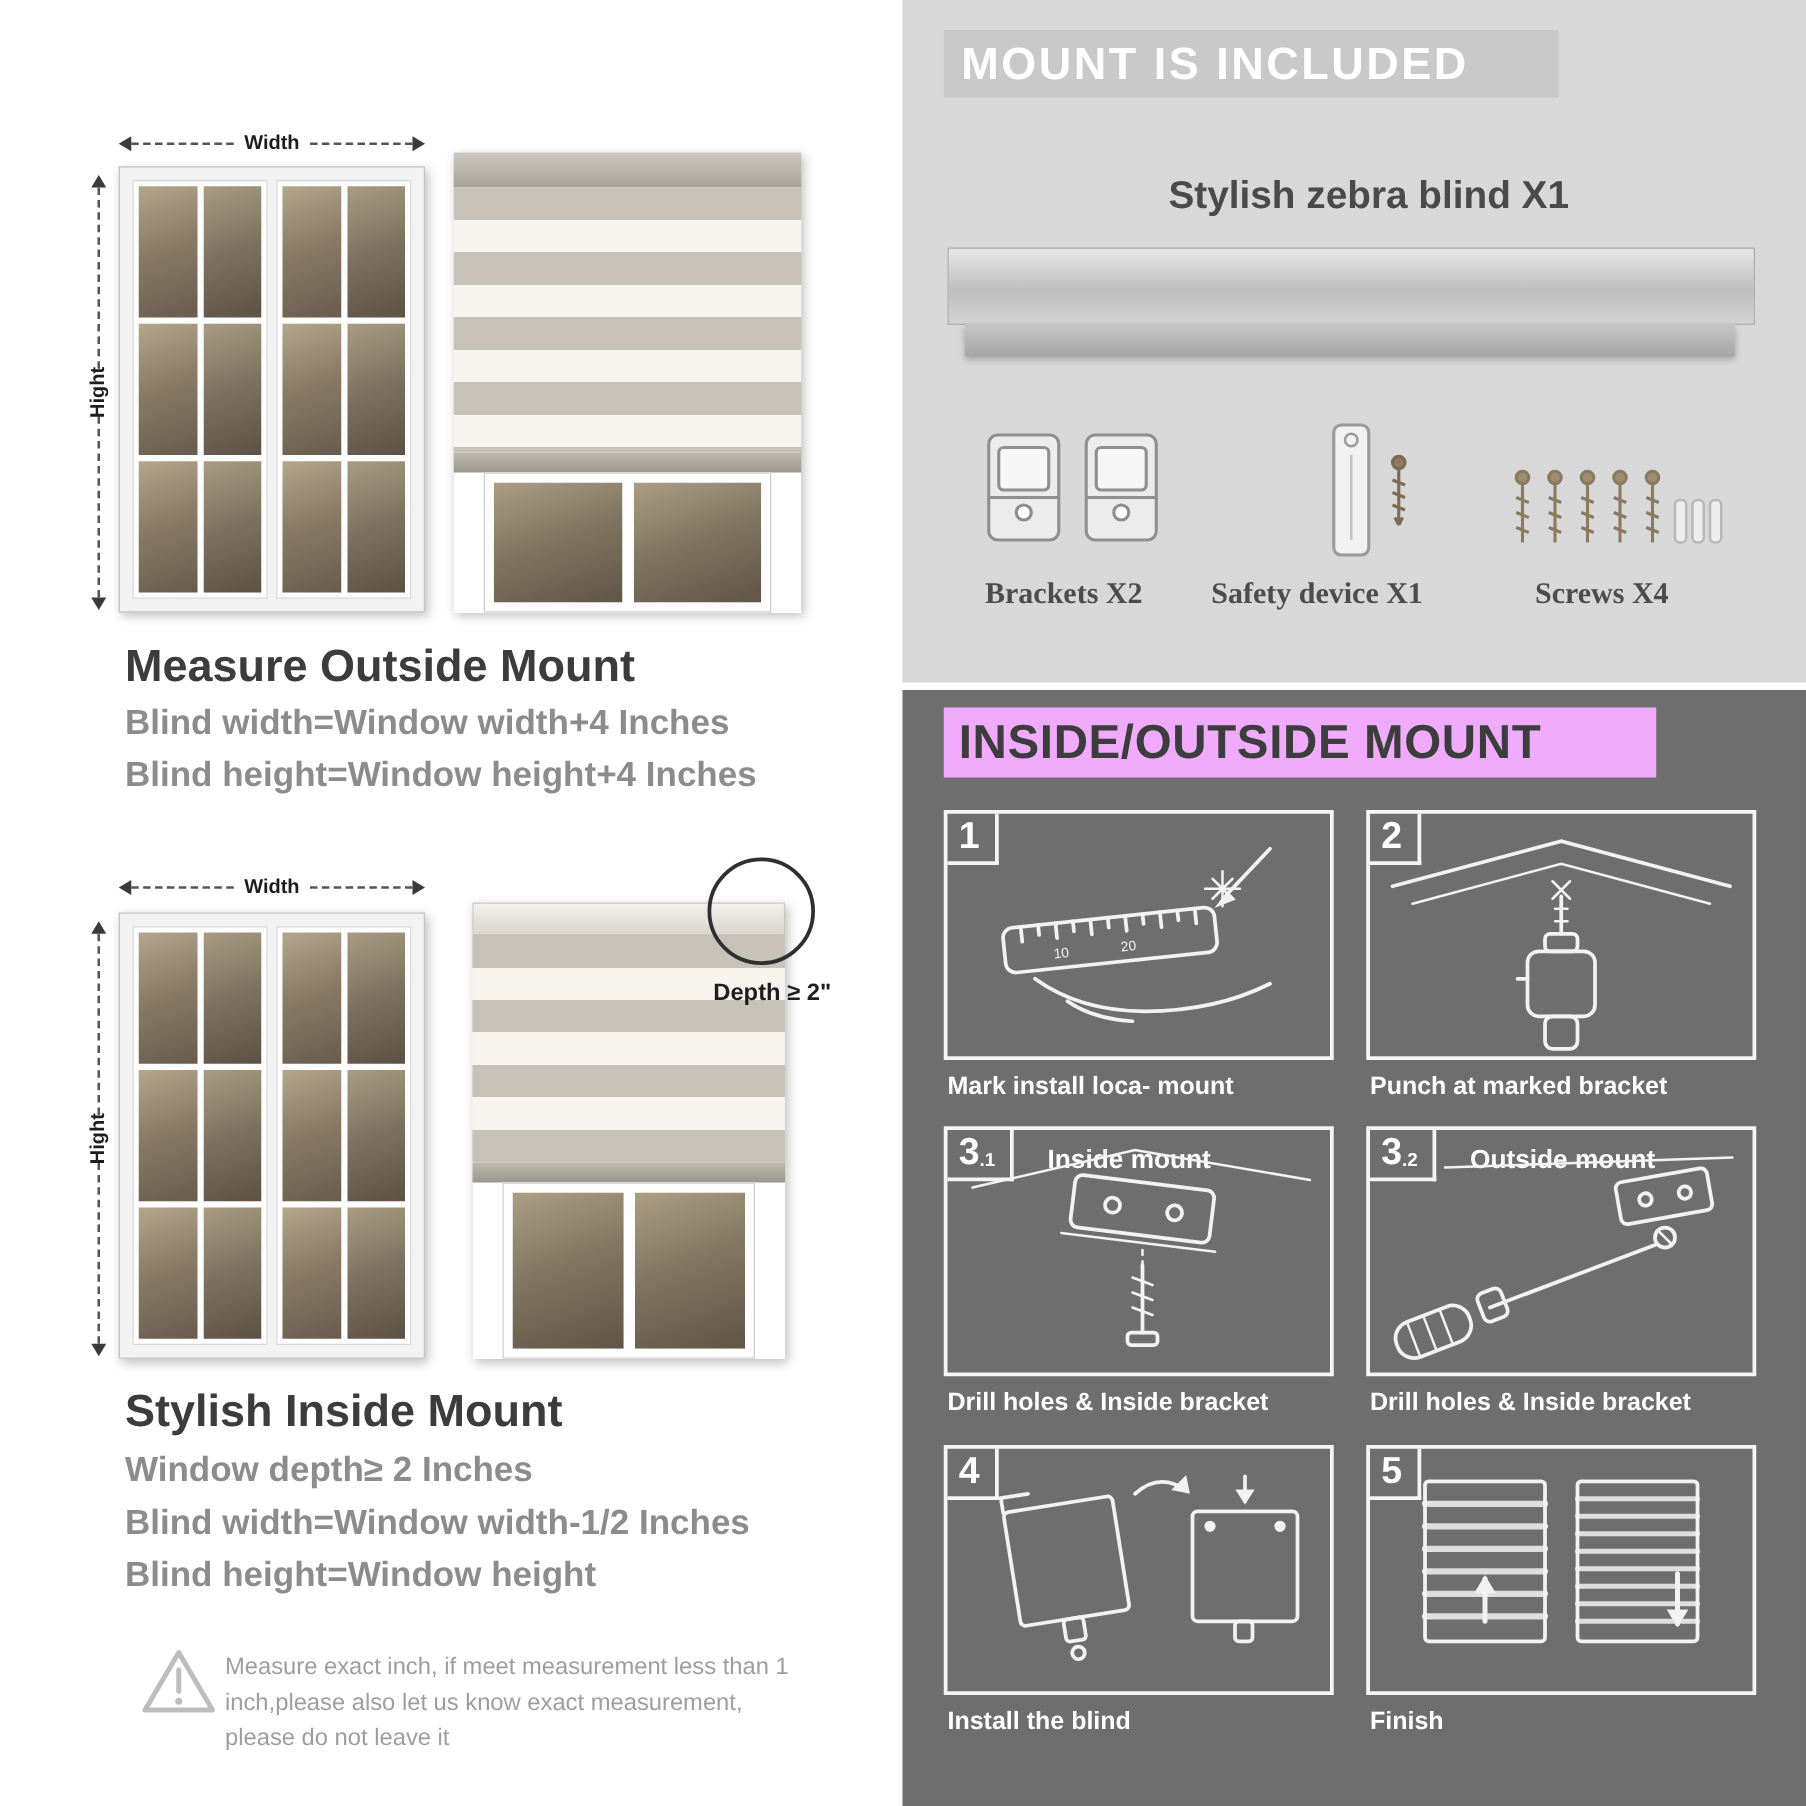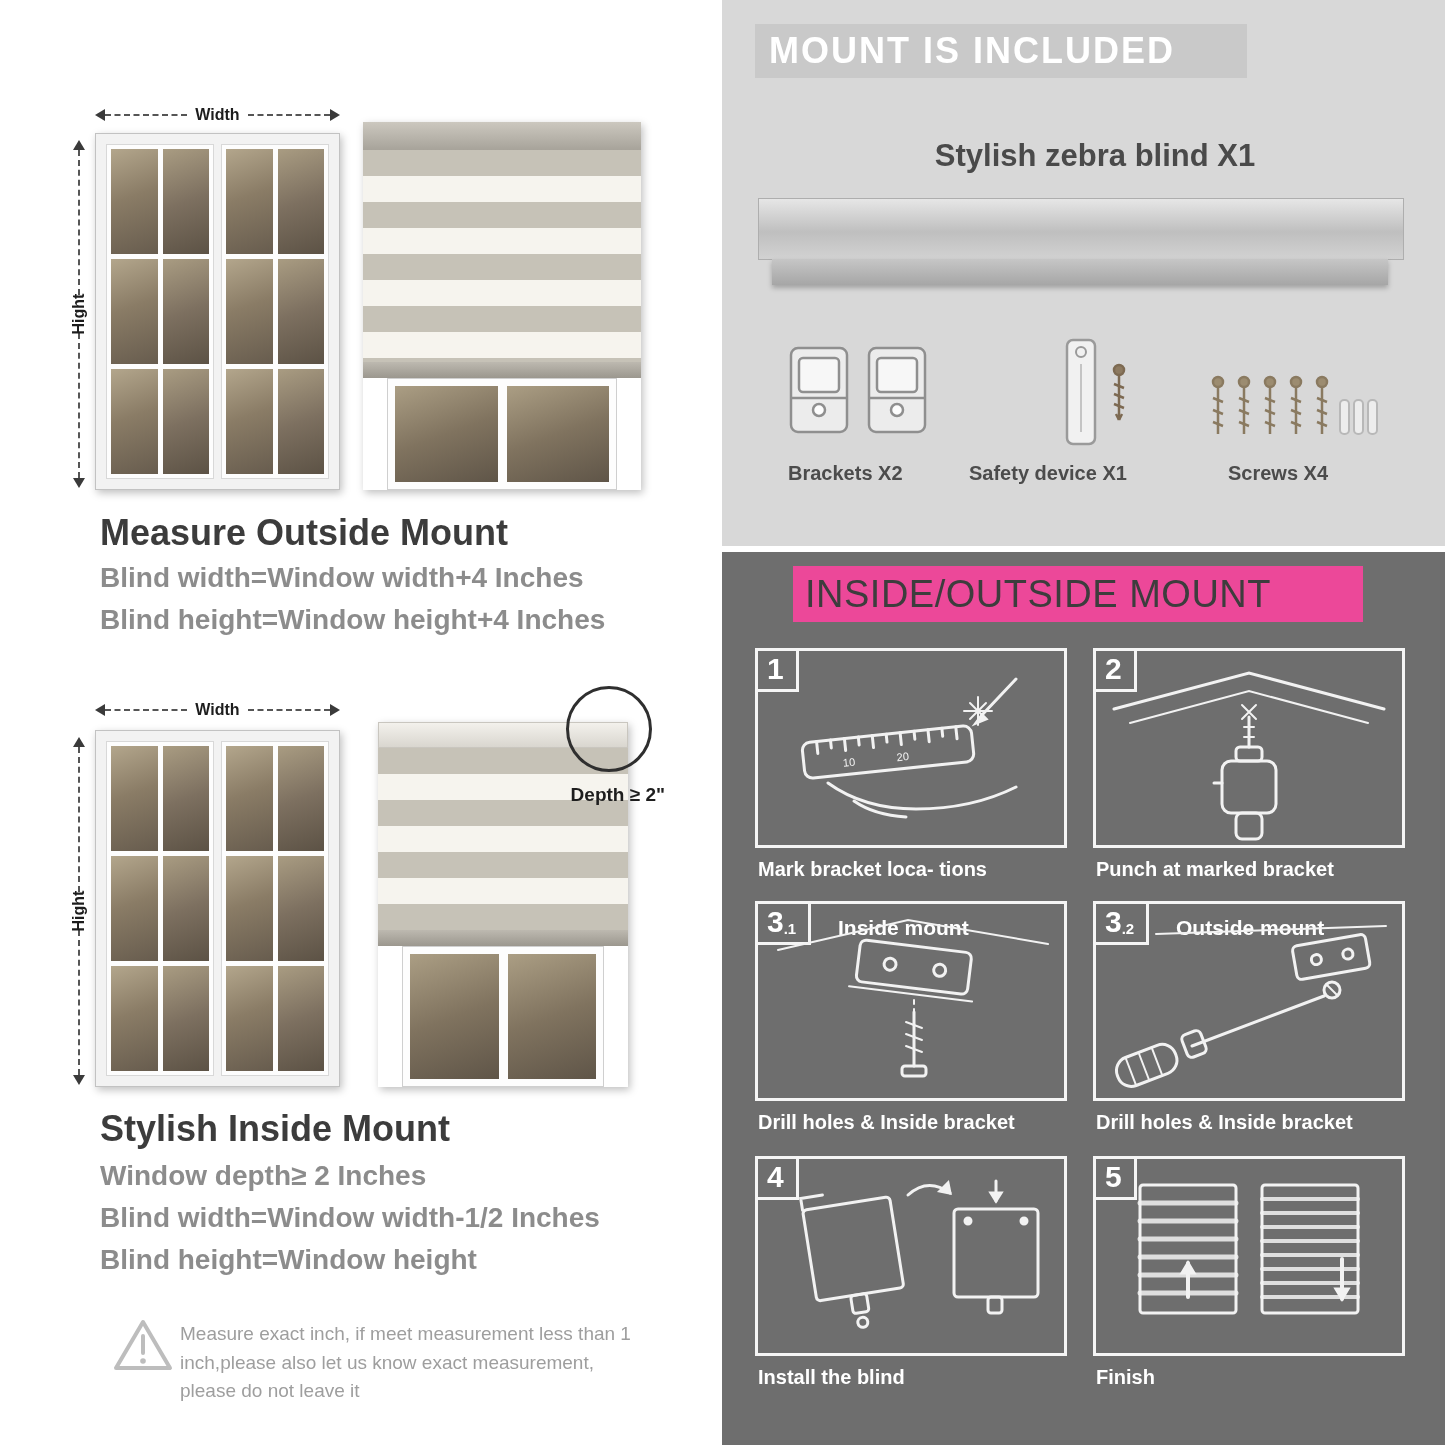--- a/index.html
+++ b/index.html
@@ -5,22 +5,22 @@
   html,body{margin:0;padding:0;}
   body{font-family:"Liberation Sans",sans-serif;background:#fff;}
   .page{position:relative;width:1445px;height:1445px;background:#fff;overflow:hidden;}
   .abs{position:absolute;}
 
   
   .hdr-left{left:30px;top:24px;width:472px;height:58px;background:#a2a2a2;color:#fff;
     font-size:37px;font-weight:bold;line-height:58px;padding-left:16px;letter-spacing:1px;}
   .hdr-included{left:755px;top:24px;width:478px;height:54px;background:#c9c9c9;color:#fff;
     font-size:36px;font-weight:bold;line-height:54px;padding-left:14px;letter-spacing:2px;}
-  .hdr-mount{left:793px;top:566px;width:558px;height:56px;background:#ec4899;color:#3d3d3d;
-    font-size:38px;font-weight:normal;line-height:56px;padding-left:12px;letter-spacing:.5px;}
+  .hdr-mount{left:755px;top:566px;width:558px;height:56px;background:#f0abfc;color:#3d3d3d;
+    font-size:38px;font-weight:bold;line-height:56px;padding-left:12px;letter-spacing:.5px;}
 
   
   .window{box-sizing:border-box;background:#f2f2f2;border:1px solid #c2c2c2;
     box-shadow:2px 3px 8px rgba(0,0,0,.25);padding:10px;display:flex;gap:7px;}
   .pane{flex:1;display:grid;grid-template-columns:1fr 1fr;grid-auto-rows:1fr;gap:5px;
     background:#fdfdfd;padding:4px;border:1px solid #d8d8d8;}
   .cell{background:linear-gradient(160deg,#b3a68c 0%,#8a7c66 45%,#675c4e 100%);}
   .cell:nth-child(even){background:linear-gradient(160deg,#a99c82 0%,#7d7060 50%,#5c5245 100%);}
 
   .blind{display:flex;flex-direction:column;box-shadow:2px 3px 8px rgba(0,0,0,.25);}
@@ -51,21 +51,21 @@
 
   .warning-text{font-size:19px;color:#9e9e9e;line-height:1.5;width:455px;}
 
   
   .included-bg{left:722px;top:0;width:723px;height:546px;background:#d8d8d8;}
   .product-title{left:722px;top:138px;width:746px;text-align:center;font-size:31px;font-weight:bold;color:#4a4a4a;}
   .headrail-main{left:758px;top:198px;width:644px;height:60px;border:1px solid #aeaeae;
     background:linear-gradient(180deg,#e6e6e6 0%,#bfbfbf 55%,#d2d2d2 100%);}
   .headrail-valance{left:772px;top:259px;width:616px;height:26px;
     background:linear-gradient(#c6c6c6,#a6a6a6);box-shadow:0 3px 5px rgba(0,0,0,.25);}
-  .included-label{font-size:20px;font-weight:bold;color:#4c4c4c;}
+  .included-label{font-size:24px;font-weight:bold;color:#4c4c4c;font-family:Liberation Serif, serif;}
 
   
   .mount-bg{left:722px;top:552px;width:723px;height:893px;background:#6e6e6e;}
   .card{position:absolute;width:312px;height:200px;border:3px solid #f5f5f5;box-sizing:border-box;}
   .badge{position:absolute;top:0;left:0;display:flex;align-items:flex-start;
     padding:3px 12px 5px 9px;border-right:3px solid #f5f5f5;border-bottom:3px solid #f5f5f5;
     color:#fff;font-weight:bold;}
   .badge .num{font-size:30px;line-height:1;}
   .badge .sub{font-size:15px;margin-top:13px;}
   .step-title{position:absolute;top:12px;left:80px;color:#fff;font-size:21px;font-weight:bold;}
@@ -273,21 +273,21 @@
           <text x="138" y="110" fill="#f2f2f2" stroke="none" font-size="11" font-family="Liberation Sans">20</text>
         </g>
         <line x1="258" y1="28" x2="224" y2="64"></line>
         <path d="M224 64 l-6 8 l10 -4 z" fill="#f2f2f2"></path>
         <path d="M212 52 L228 68 M228 52 L212 68 M220 46 L220 74 M206 60 L234 60" stroke-width="2"></path>
         <path d="M70 132 q36 26 88 26 q56 0 100 -22"></path>
         <path d="M96 150 q20 14 52 16"></path>
       </g>
     </svg>
   </div>
-  <div class="caption" style="left:758px;top:858px;">Mark bracket loca- tions</div>
+  <div class="caption" style="left:758px;top:858px;">Mark install loca- mount</div>
 
   <div class="card" style="left:1093px;top:648px;">
     <div class="badge">
         <span class="num">2</span>
       </div>
     <svg class="art" viewBox="0 0 306 194">
       <g stroke="#f2f2f2" stroke-width="3" fill="none" stroke-linecap="round">
         <path d="M18 58 L153 22 L288 58"></path>
         <path d="M34 72 L153 40 L272 72" stroke-width="2"></path>
         <path d="M146 54 L160 68 M160 54 L146 68" stroke-width="2"></path>

